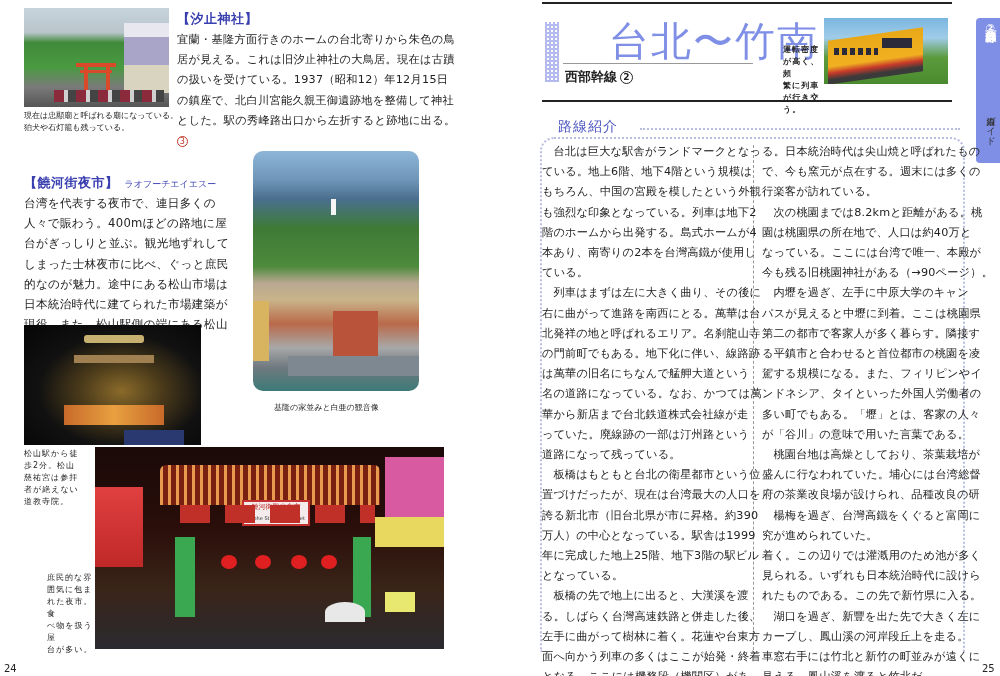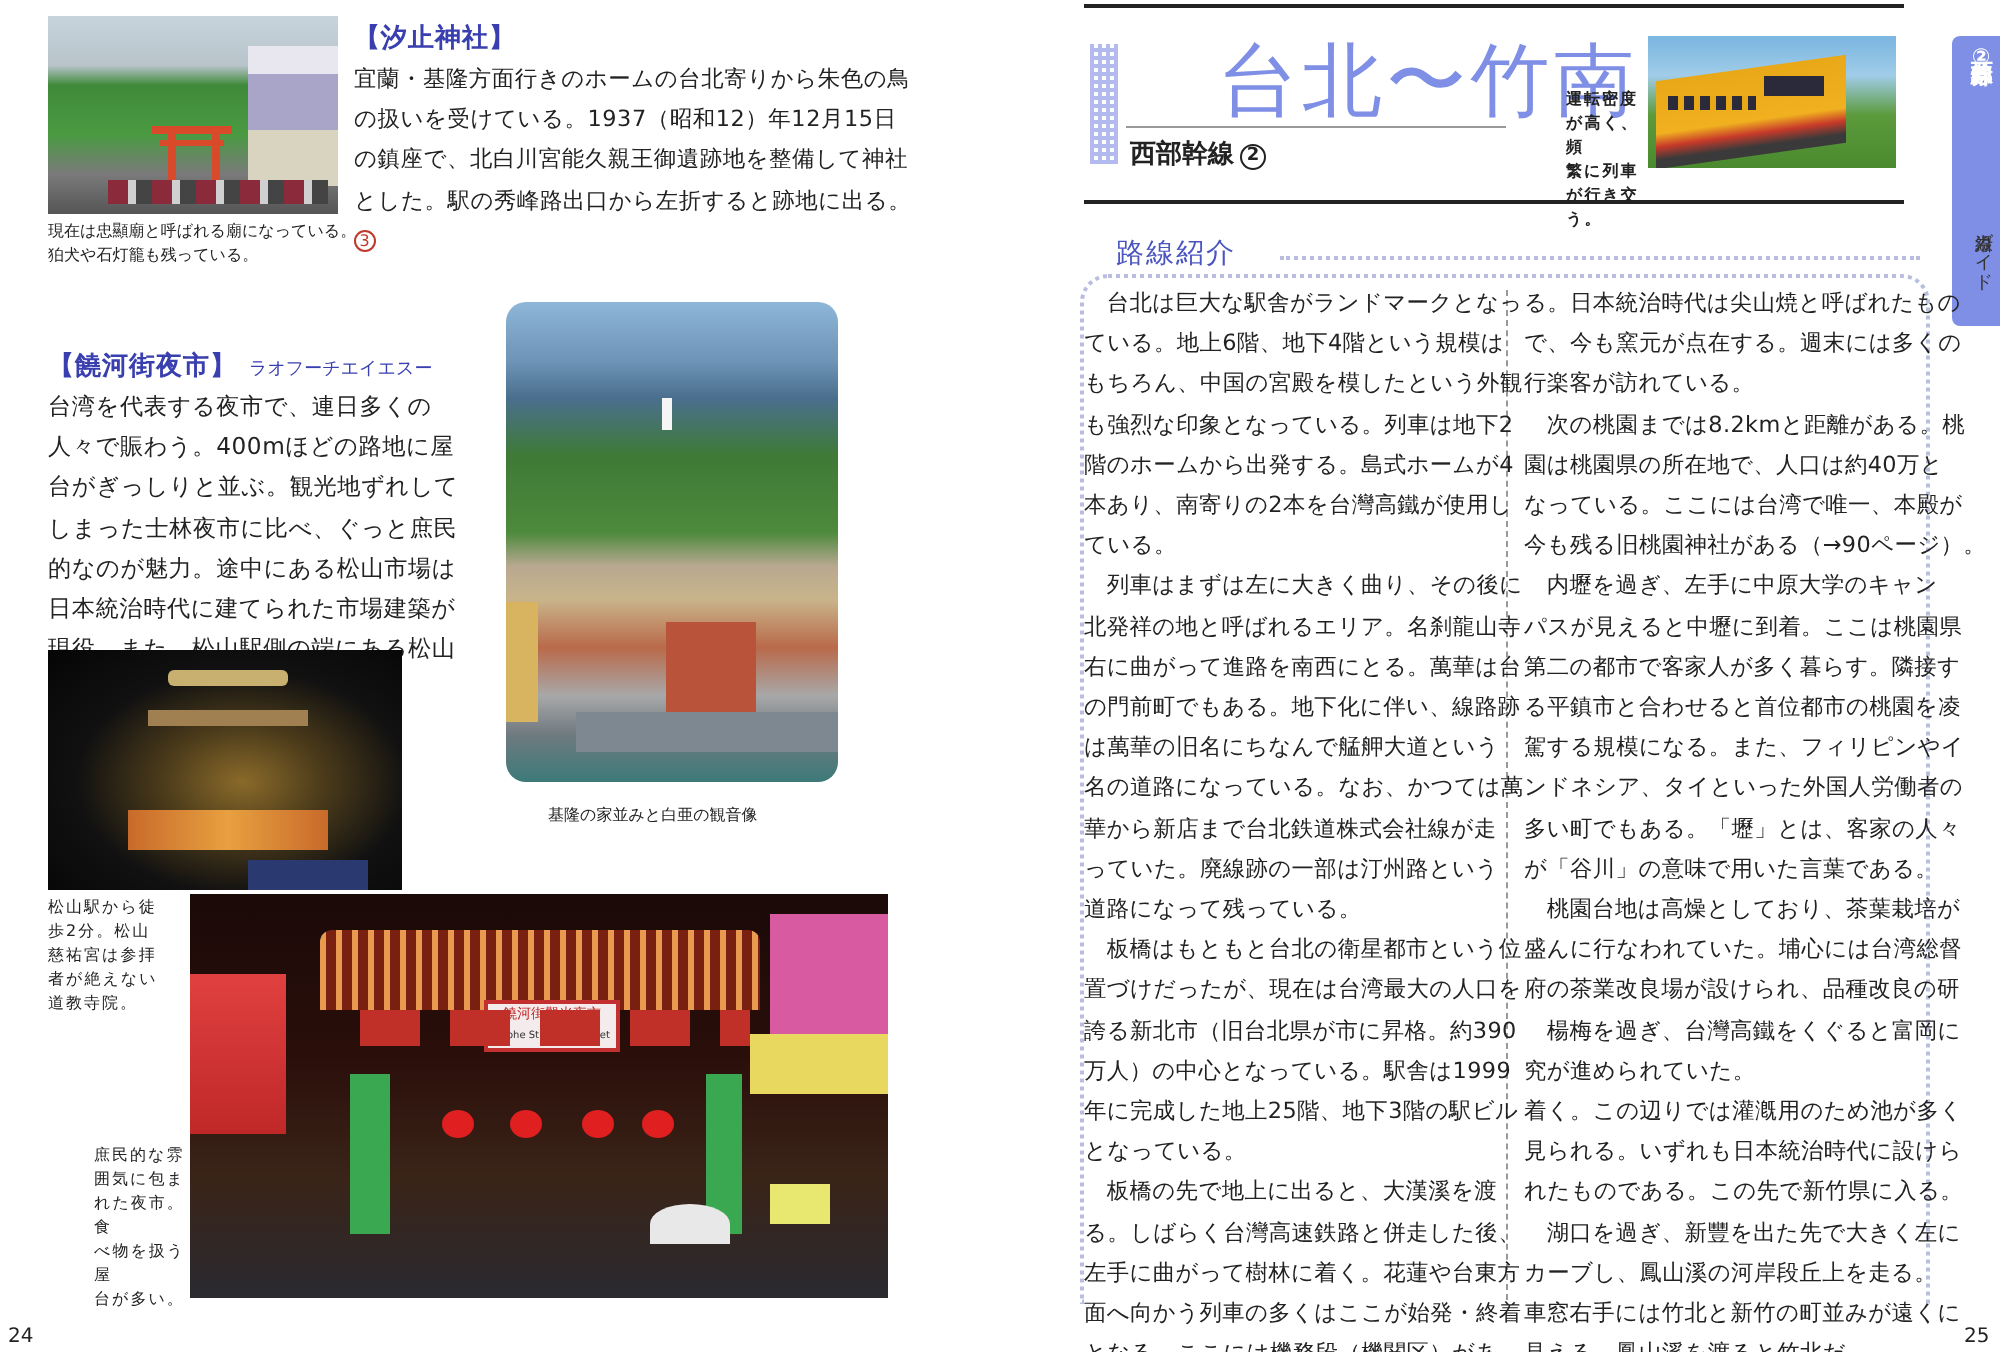--- a/index.html
+++ b/index.html
@@ -59,20 +59,21 @@
     <div style="position:absolute; left:30px; top:82px; width:110px; height:12px; background:repeating-linear-gradient(90deg,#8a2a3a 0 10px,#d0d0d0 10px 14px,#444 14px 22px);"></div>
   </div>
   <div class="caption" style="left:24px; top:110px; width:160px;">
     <div>現在は忠顯廟と呼ばれる廟になっている。</div>
     <div>狛犬や石灯籠も残っている。</div>
   </div>
 
   <div class="block-title" style="left:177px; top:10px;">【汐止神社】</div>
   <div class="body-text" style="left:177px; top:30px;">
     <p>宜蘭・基隆方面行きのホームの台北寄りから朱色の鳥</p>
+    <p>居が見える。これは旧汐止神社の大鳥居。現在は古蹟</p>
     <p>の扱いを受けている。1937（昭和12）年12月15日</p>
     <p>の鎮座で、北白川宮能久親王御遺跡地を整備して神社</p>
     <p>とした。駅の秀峰路出口から左折すると跡地に出る。</p>
     <p><span class="circ">3</span></p>
   </div>
 
   <div class="block-title" style="left:24px; top:174px;">
     <span>【饒河街夜市】</span><span class="kana">ラオフーチエイエスー</span>
   </div>
   <div class="body-text" style="left:24px; top:193px; font-size:11.6px;">
@@ -173,22 +174,22 @@
 
   <div class="col" style="left:542px;">
     <p>　台北は巨大な駅舎がランドマークとなっ</p>
     <p>ている。地上6階、地下4階という規模は</p>
     <p>もちろん、中国の宮殿を模したという外観</p>
     <p>も強烈な印象となっている。列車は地下2</p>
     <p>階のホームから出発する。島式ホームが4</p>
     <p>本あり、南寄りの2本を台灣高鐵が使用し</p>
     <p>ている。</p>
     <p>　列車はまずは左に大きく曲り、その後に</p>
+    <p>右に曲がって進路を南西にとる。萬華は台</p>
     <p>北発祥の地と呼ばれるエリア。名刹龍山寺</p>
-    <p>右に曲がって進路を南西にとる。萬華は台</p>
     <p>の門前町でもある。地下化に伴い、線路跡</p>
     <p>は萬華の旧名にちなんで艋舺大道という</p>
     <p>名の道路になっている。なお、かつては萬</p>
     <p>華から新店まで台北鉄道株式会社線が走</p>
     <p>っていた。廃線跡の一部は汀州路という</p>
     <p>道路になって残っている。</p>
     <p>　板橋はもともと台北の衛星都市という位</p>
     <p>置づけだったが、現在は台湾最大の人口を</p>
     <p>誇る新北市（旧台北県が市に昇格。約390</p>
     <p>万人）の中心となっている。駅舎は1999</p>

